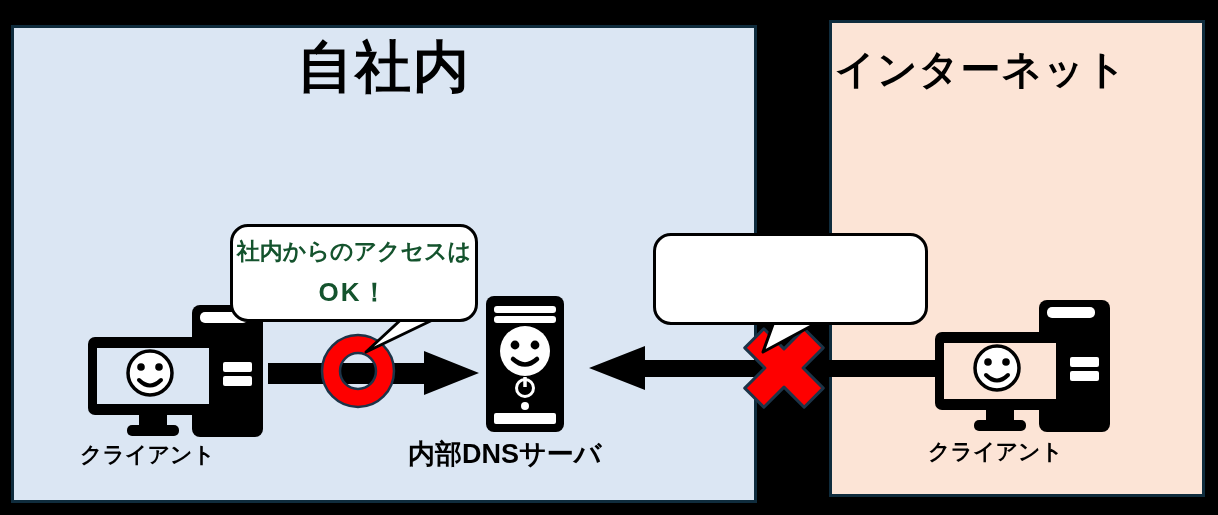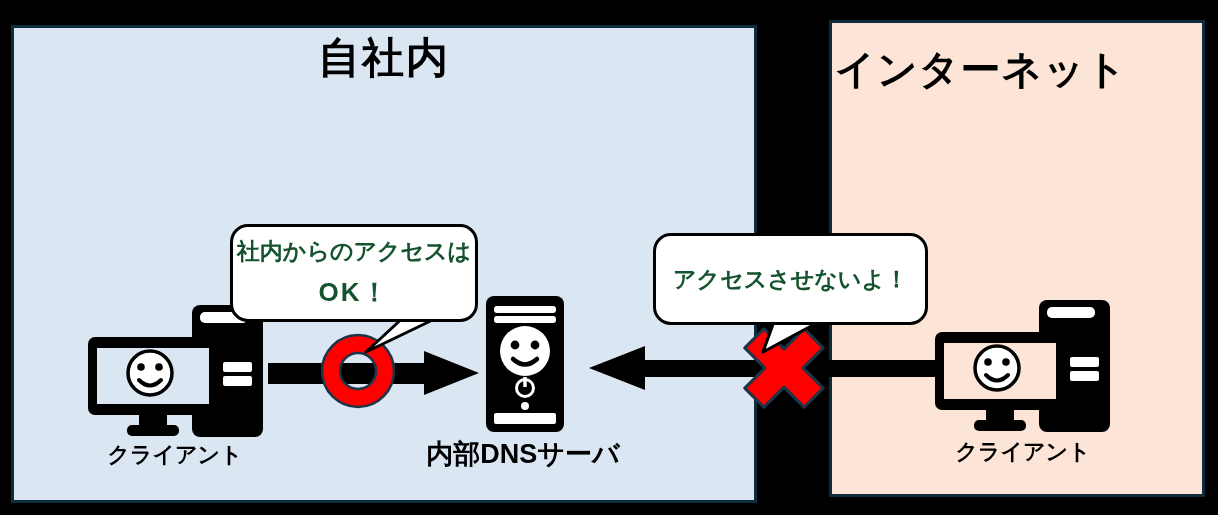--- a/index.html
+++ b/index.html
@@ -6,25 +6,25 @@
   body{
     width:1218px;height:515px;position:relative;overflow:hidden;
     background:var(--canvas-bg,#000);
     font-family:"Liberation Sans",sans-serif;
     color:var(--ink,#000);
   }
   .region{position:absolute;border:3px solid var(--region-border,#0f2c3d);box-sizing:border-box;}
   .region-internal{left:11px;top:25px;width:746px;height:478px;background:var(--internal-fill,#dbe6f3);}
   .region-internet{left:829px;top:20px;width:376px;height:477px;background:var(--internet-fill,#fce4d6);}
   .region-title{position:absolute;text-align:center;font-weight:bold;color:#000;white-space:nowrap;}
-  .title-internal{left:11px;top:30px;width:746px;font-size:42px;letter-spacing:2px;}
+  .title-internal{left:11px;top:30px;width:746px;font-size:56px;letter-spacing:2px;}
   .title-internet{left:829px;top:42px;width:304px;font-size:40px;letter-spacing:1px;}
   .overlay{position:absolute;left:0;top:0;z-index:3;}
   .icon-wrap{position:absolute;z-index:2;}
-  .node-label{position:absolute;z-index:4;text-align:center;font-weight:bold;color:#000;white-space:nowrap;}
+  .node-label{position:absolute;z-index:4;text-align:left;font-weight:bold;color:#000;white-space:nowrap;}
   .label-client-left{left:80px;top:440px;width:190px;font-size:22px;}
   .label-server{left:408px;top:436px;width:230px;font-size:27px;}
   .label-client-right{left:928px;top:437px;width:190px;font-size:22px;}
   .tail{position:absolute;z-index:6;}
   .bubble{
     position:absolute;z-index:7;background:var(--bubble-bg,#fff);
     border:3px solid #000;border-radius:18px;box-sizing:border-box;
     display:flex;flex-direction:column;align-items:center;justify-content:space-evenly;
     font-weight:bold;color:#14532d;text-align:center;
   }
@@ -115,14 +115,13 @@
 </svg>
 <svg class="tail" style="left:750px;top:300px" width="110" height="58">
   <polygon points="30,5 100,5 13,52" fill="#fff" stroke="#000" stroke-width="3" stroke-linejoin="round"></polygon>
 </svg>
 
 <div class="bubble bubble-allow">
   <div class="l1">社内からのアクセスは</div>
   <div class="l2">OK！</div>
 </div>
 <div class="bubble bubble-deny">
-  <div class="l2">アクセスさせないよ！</div>
 </div>
 
 </body></html>

